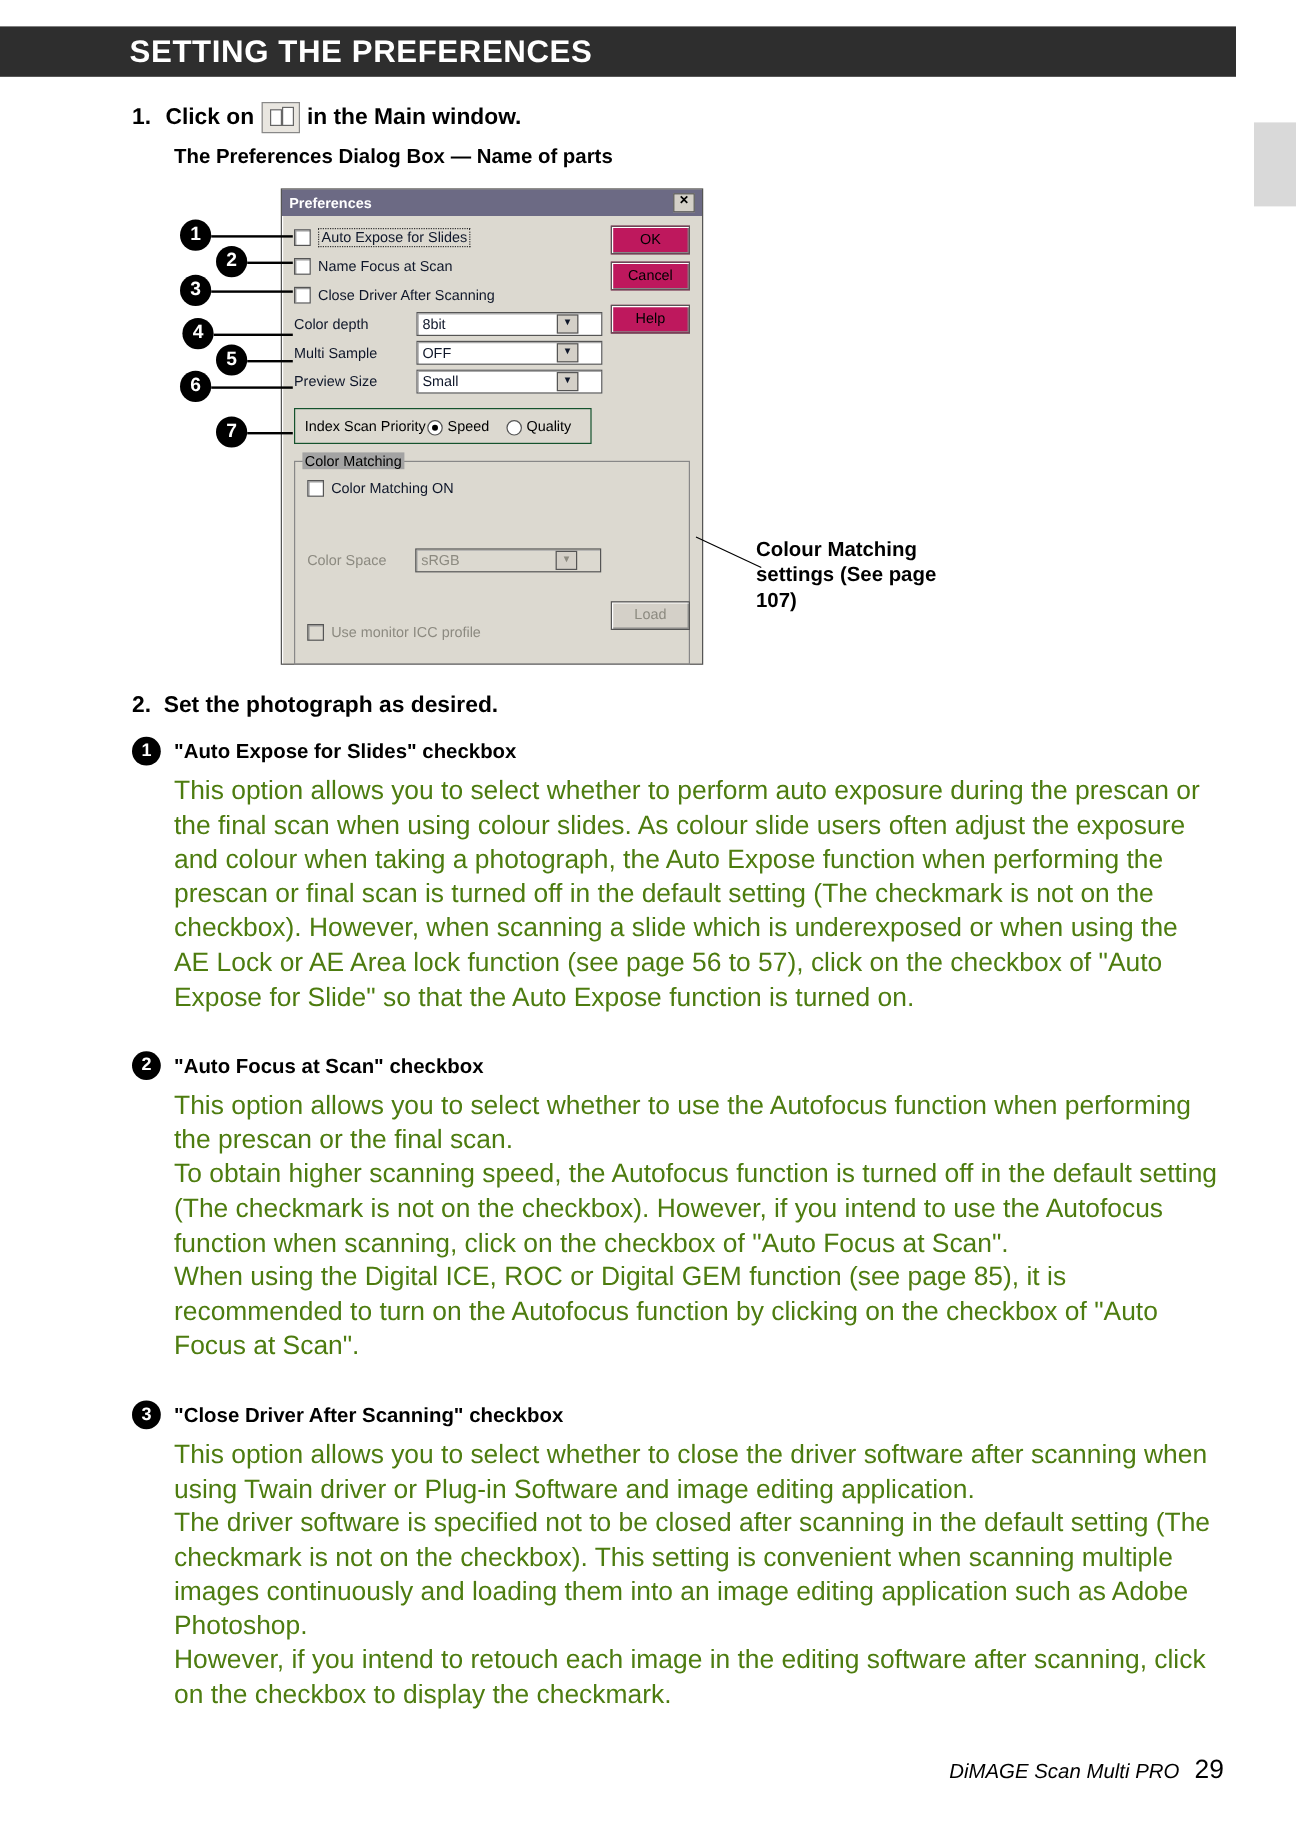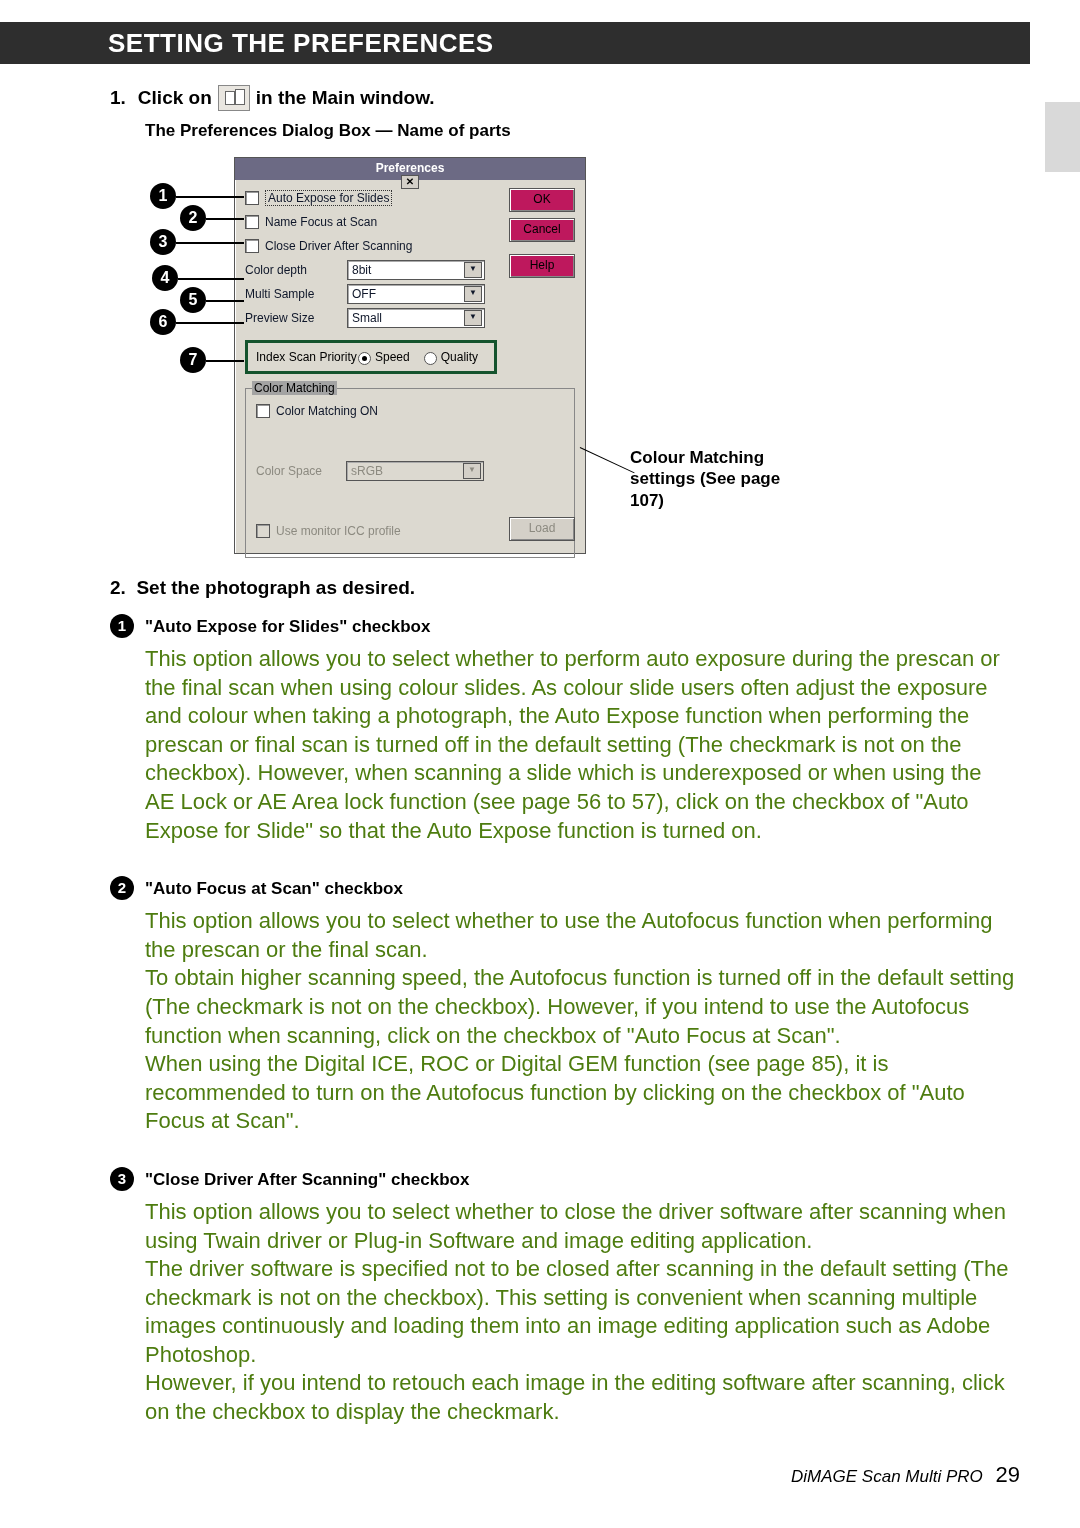--- a/index.html
+++ b/index.html
@@ -112,21 +112,20 @@
   .dlg-title {
     background: #6c6a84;
     color: #fff;
     font-size: 12px;
     font-weight: bold;
     padding: 3px 6px;
     display: flex;
     justify-content: space-between;
     align-items: center;
     height: 16px;
-    flex-direction: column;
   }
   .dlg-close {
     width: 16px; height: 14px;
     background: #d4d0c8;
     border: 1px solid #555;
     color:#000;
     font-size: 10px;
     text-align: center;
     line-height: 12px;
     font-family: Arial;
@@ -154,21 +153,21 @@
     display: inline-block;
   }
   .combo {
     width: 130px;
     height: 18px;
     background: #fff;
     border: 1px solid #555;
     display: flex;
     align-items: center;
     justify-content: space-between;
-    padding: 0 2px 0 4px;
+    padding: 0 19px 0 4px;
     box-shadow: inset 1px 1px 0 #aaa;
   }
   .combo-arrow {
     width: 16px; height: 14px;
     background: #d4d0c8;
     border: 1px solid #555;
     font-size: 8px;
     text-align: center;
     line-height: 12px;
   }
@@ -183,21 +182,21 @@
     top: -8px;
     left: 6px;
     background: #a3a3a3;
     font-size: 12px;
     padding: 0 2px;
   }
   .dim { color: #8c8a80; margin-top: 36px; }
   .rad-row {
     display: flex;
     align-items: center;
-    border: 3px solid #14532d;
+    border: 1px solid #14532d;
     padding: 4px 8px;
     width: 230px;
     height: 20px;
     margin-top: 10px;
   }
   .rad-row .lbl { width: 102px; }
   .radio {
     width: 11px; height: 11px;
     border-radius: 50%;
     background: #fff;
@@ -225,21 +224,21 @@
     text-align: center;
     font-size: 12px;
     line-height: 20px;
     box-shadow: 1px 1px 0 #fff inset, -1px -1px 0 #888 inset;
   }
   .btn-ok   { top: 30px; }
   .btn-can  { top: 60px; }
   .btn-help { top: 96px; }
   .btn-load {
     position: absolute;
-    bottom: 12px; right: 10px;
+    bottom: 28px; right: 10px;
     width: 64px; height: 22px;
     background: #d4d0c8;
     border: 1px solid #555;
     text-align: center;
     font-size: 12px;
     line-height: 20px;
     color: #8c8a80;
     box-shadow: 1px 1px 0 #fff inset, -1px -1px 0 #888 inset;
   }
 

